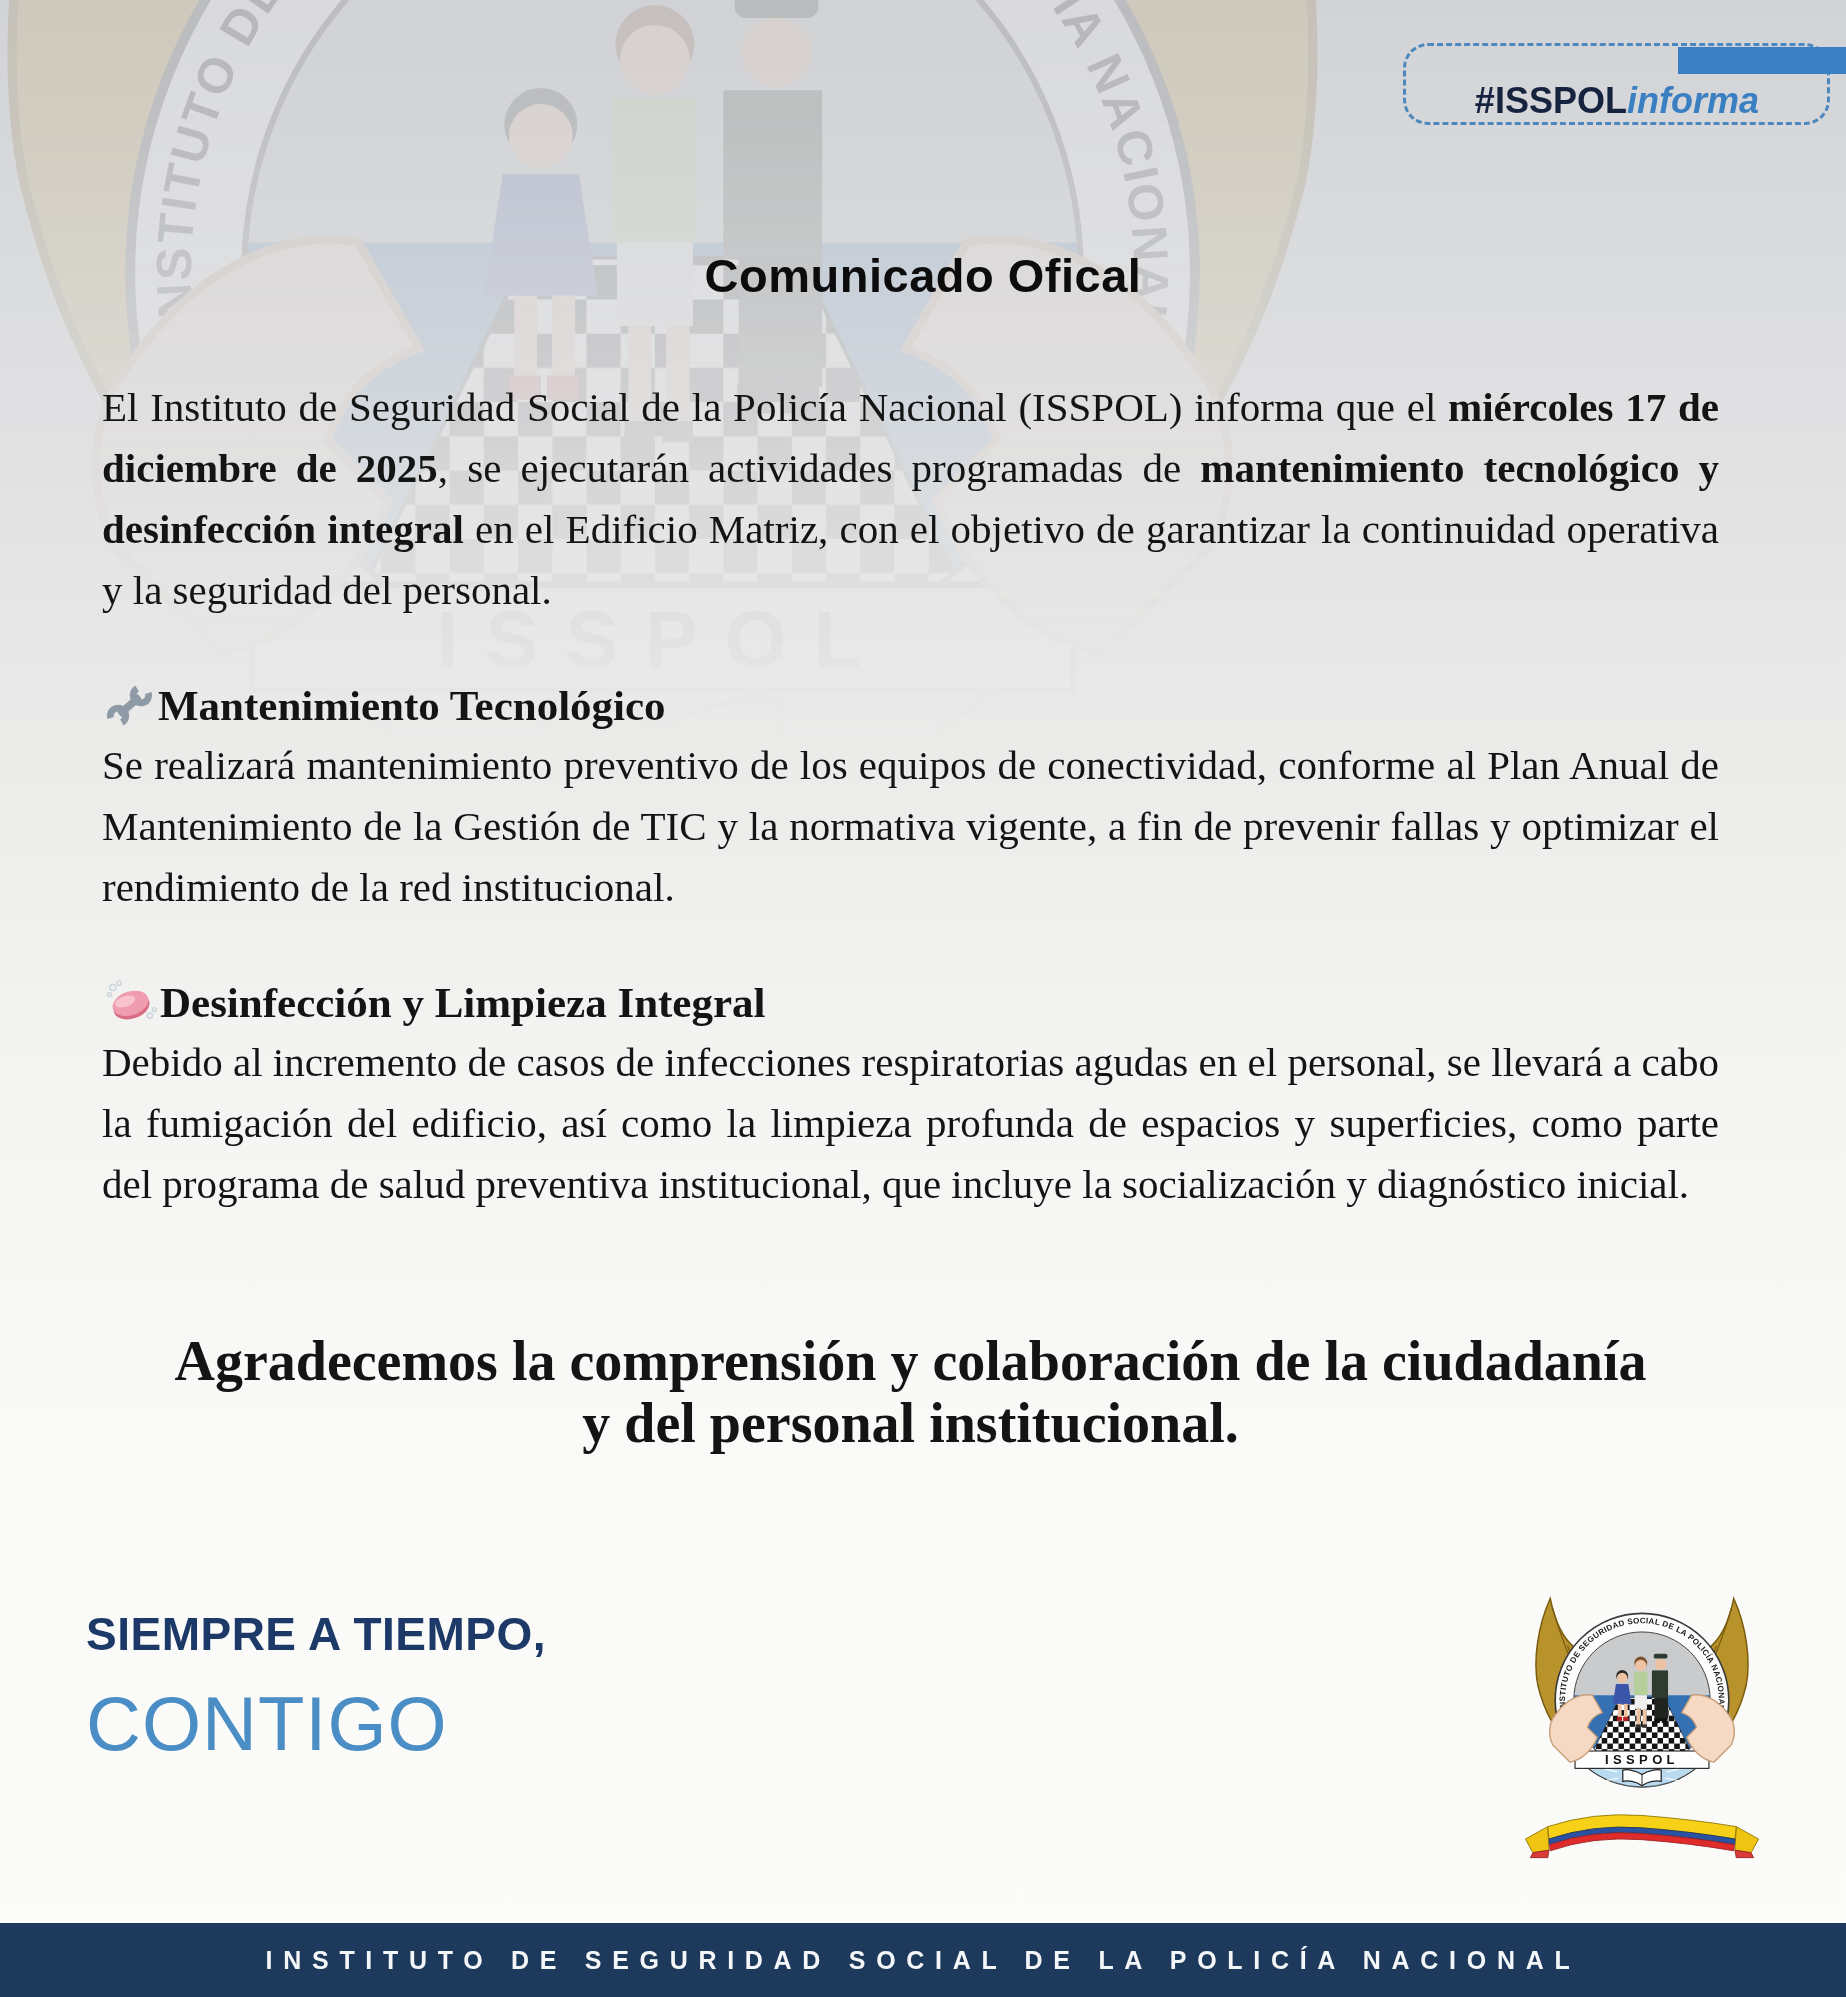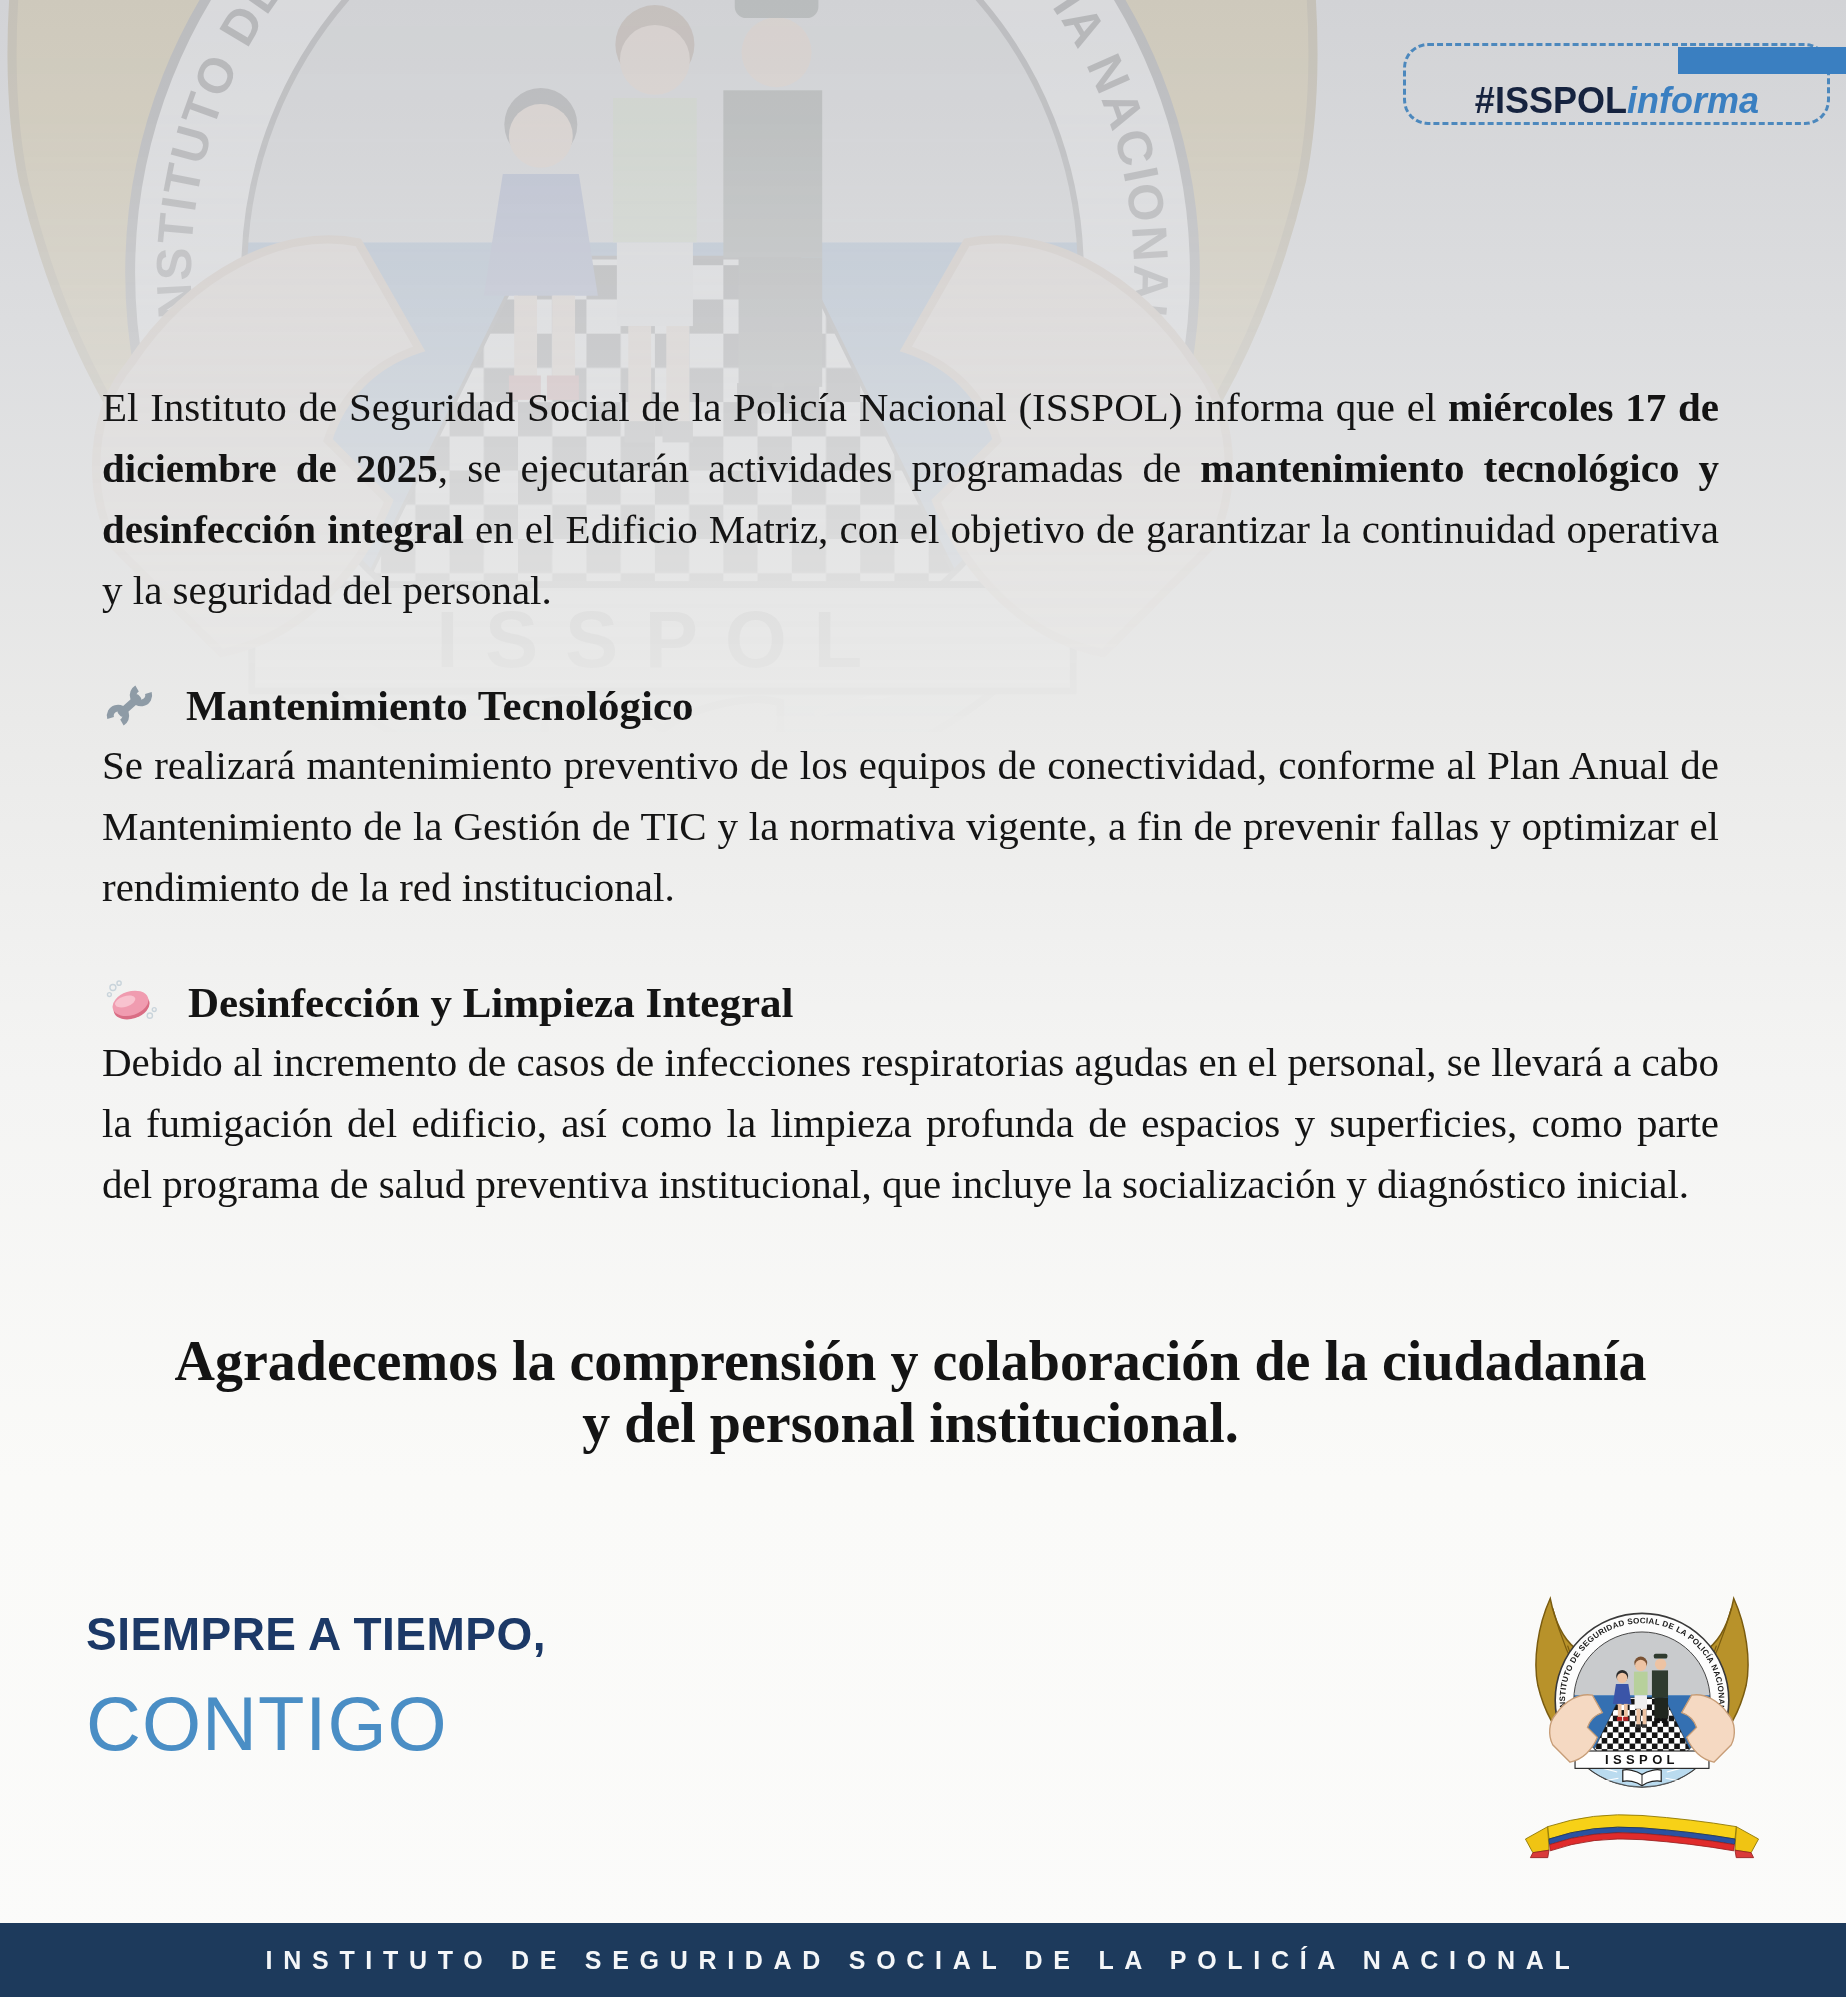--- a/index.html
+++ b/index.html
@@ -43,21 +43,21 @@
   .content{
     position:absolute;left:102px;top:377px;width:1617px;z-index:2;font-family:Liberation Serif, serif;
   }
   .para{
     font-size:41px;line-height:61px;text-align:justify;
     margin:0;
   }
   .para .b, .b{font-weight:bold;}
   .section{margin-top:57px;}
   .section-header{
-    display:flex;align-items:center;gap:29px;
+    display:flex;align-items:center;gap:1px;
     font-size:43px;font-weight:bold;line-height:55px;
   }
   .section-header .icon{flex:0 0 auto;display:inline-flex;}
   .section .para{margin-top:2px;}
   .closing{
     margin:115px auto 8px auto;max-width:1482px;
     font-size:56px;line-height:62px;font-weight:bold;text-align:center;
   }
   
   .slogan{position:absolute;left:86px;top:1611px;z-index:2;line-height:1;}
@@ -198,20 +198,21 @@
         <use href="#isspol-crest"></use>
       </svg>
   </div>
 
   <div class="badge-bar"></div>
   <div class="badge">
     <span class="tag">#ISSPOL</span>
       <span class="suffix">informa</span>
   </div>
 
+  <h1 class="title">Comunicado Ofical</h1>
 
   <div class="content">
 
     <p class="para"><span>El Instituto de Seguridad Social de la Policía Nacional (ISSPOL) informa que el </span><span class="b">miércoles 17 de diciembre de 2025</span><span>, se ejecutarán actividades programadas de </span><span class="b">mantenimiento tecnológico y desinfección integral</span><span> en el Edificio Matriz, con el objetivo de garantizar la continuidad operativa y la seguridad del personal.</span></p>
 
     <div class="section">
       <div class="section-header">
         <span class="icon">
           <svg width="55" height="55" viewBox="0 0 64 64">
             <g transform="rotate(-42 32 32)" fill="#8e9ba6">

